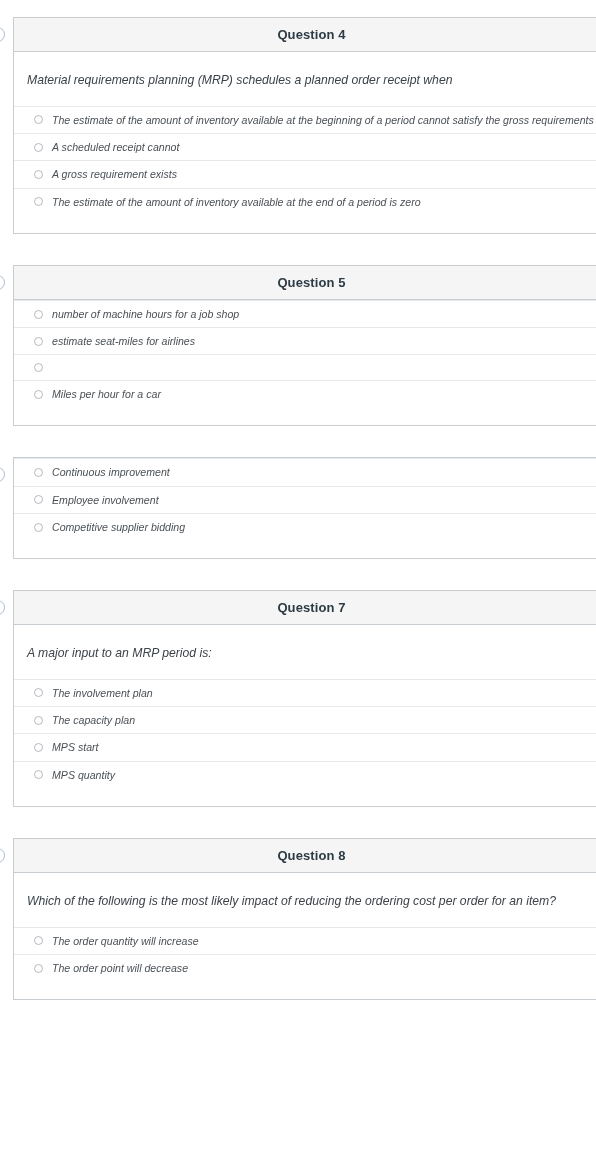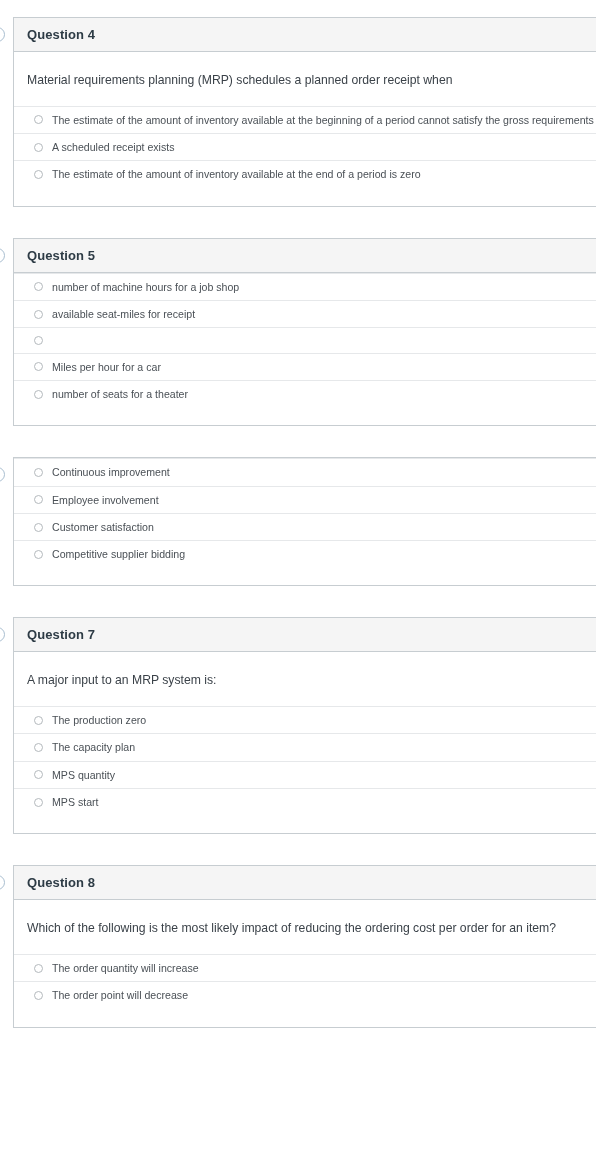--- a/index.html
+++ b/index.html
@@ -52,31 +52,33 @@
     position: relative;
   }
 
   .question-header {
     background: #f5f5f5;
     border-bottom: 1px solid #c7cdd1;
     height: 34px;
     display: flex;
     align-items: center;
     padding-left: 13px;
+    justify-content: center;
   }
 
   .question-header .q-title {
     font-size: 13px;
     font-weight: bold;
     color: #2d3b45;
     letter-spacing: 0.1px;
   }
 
   .question-body {
     padding: 0;
+    font-style: italic;
   }
 
   .question-text {
     font-size: 12.2px;
     color: #3b4249;
     line-height: 1.45;
     padding: 20px 14px 16px 13px;
   }
 
   .answers {
@@ -120,21 +122,25 @@
         </div>
         <div class="question-body">
           <div class="question-text">Material requirements planning (MRP) schedules a planned order receipt when</div>
           <div class="answers">
             <div class="answer-row">
               <span class="radio-icon"></span>
               <span class="answer-text">The estimate of the amount of inventory available at the beginning of a period cannot satisfy the gross requirements for that period.</span>
             </div>
             <div class="answer-row">
               <span class="radio-icon"></span>
-              <span class="answer-text">A scheduled receipt exists</span>
+              <span class="answer-text">A scheduled receipt cannot</span>
+            </div>
+            <div class="answer-row">
+              <span class="radio-icon"></span>
+              <span class="answer-text">A gross requirement exists</span>
             </div>
             <div class="answer-row">
               <span class="radio-icon"></span>
               <span class="answer-text">The estimate of the amount of inventory available at the end of a period is zero</span>
             </div>
           </div>
         </div>
       </div>
     </div>
     <div class="question-block">
@@ -144,87 +150,79 @@
           <span class="q-title">Question 5</span>
         </div>
         <div class="question-body">
           <div class="answers">
             <div class="answer-row">
               <span class="radio-icon"></span>
               <span class="answer-text">number of machine hours for a job shop</span>
             </div>
             <div class="answer-row">
               <span class="radio-icon"></span>
-              <span class="answer-text">available seat-miles for receipt</span>
+              <span class="answer-text">estimate seat-miles for airlines</span>
             </div>
             <div class="answer-row">
               <span class="radio-icon"></span>
             </div>
             <div class="answer-row">
               <span class="radio-icon"></span>
               <span class="answer-text">Miles per hour for a car</span>
             </div>
-            <div class="answer-row">
-              <span class="radio-icon"></span>
-              <span class="answer-text">number of seats for a theater</span>
-            </div>
           </div>
         </div>
       </div>
     </div>
     <div class="question-block">
       <div class="flag-marker"></div>
       <div class="question-card">
         <div class="question-body">
           <div class="answers">
             <div class="answer-row">
               <span class="radio-icon"></span>
               <span class="answer-text">Continuous improvement</span>
             </div>
             <div class="answer-row">
               <span class="radio-icon"></span>
               <span class="answer-text">Employee involvement</span>
             </div>
             <div class="answer-row">
               <span class="radio-icon"></span>
-              <span class="answer-text">Customer satisfaction</span>
-            </div>
-            <div class="answer-row">
-              <span class="radio-icon"></span>
               <span class="answer-text">Competitive supplier bidding</span>
             </div>
           </div>
         </div>
       </div>
     </div>
     <div class="question-block">
       <div class="flag-marker"></div>
       <div class="question-card">
         <div class="question-header">
           <span class="q-title">Question 7</span>
         </div>
         <div class="question-body">
-          <div class="question-text">A major input to an MRP system is:</div>
-          <div class="answers">
-            <div class="answer-row">
-              <span class="radio-icon"></span>
-              <span class="answer-text">The production zero</span>
+          <div class="question-text">A major input to an MRP period is:</div>
+          <div class="answers">
+            <div class="answer-row">
+              <span class="radio-icon"></span>
+              <span class="answer-text">The involvement plan</span>
             </div>
             <div class="answer-row">
               <span class="radio-icon"></span>
               <span class="answer-text">The capacity plan</span>
             </div>
             <div class="answer-row">
               <span class="radio-icon"></span>
+              <span class="answer-text">MPS start</span>
+            </div>
+            <div class="answer-row">
+              <span class="radio-icon"></span>
               <span class="answer-text">MPS quantity</span>
             </div>
-            <div class="answer-row">
-              <span class="radio-icon"></span>
-              <span class="answer-text">MPS start</span>
-            </div>
           </div>
         </div>
       </div>
     </div>
     <div class="question-block">
       <div class="flag-marker"></div>
       <div class="question-card">
         <div class="question-header">
           <span class="q-title">Question 8</span>
         </div>

